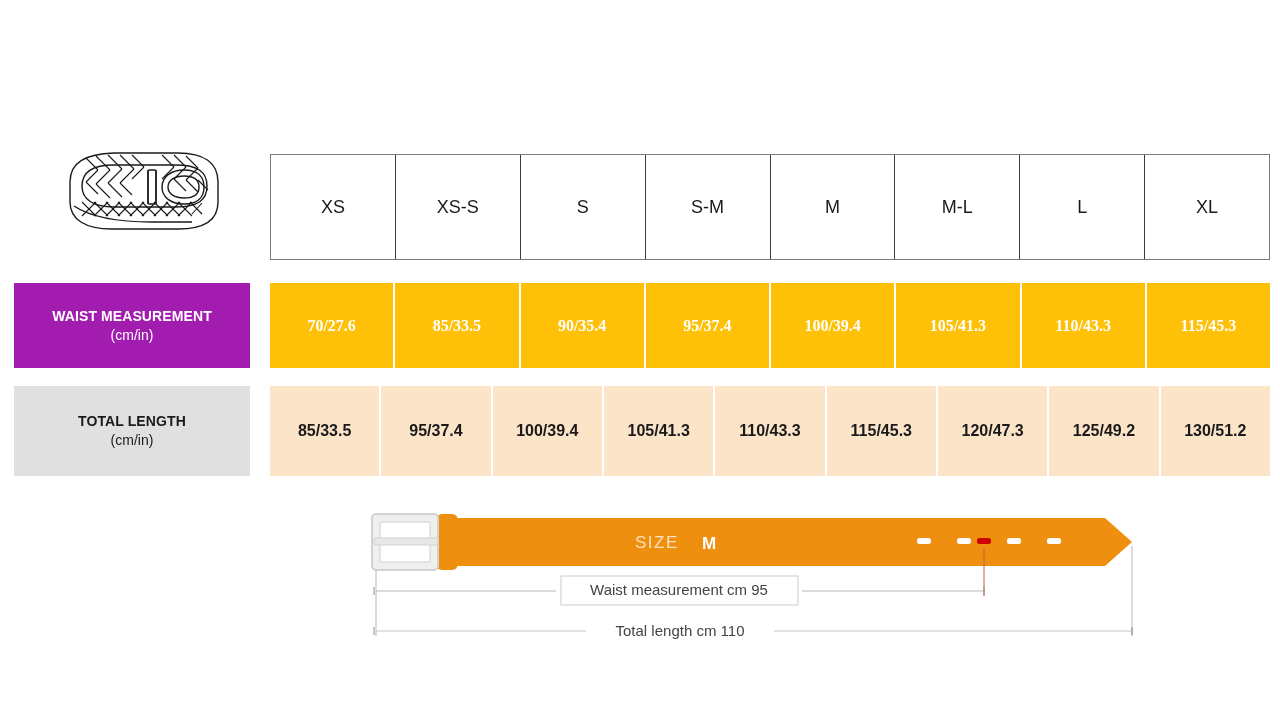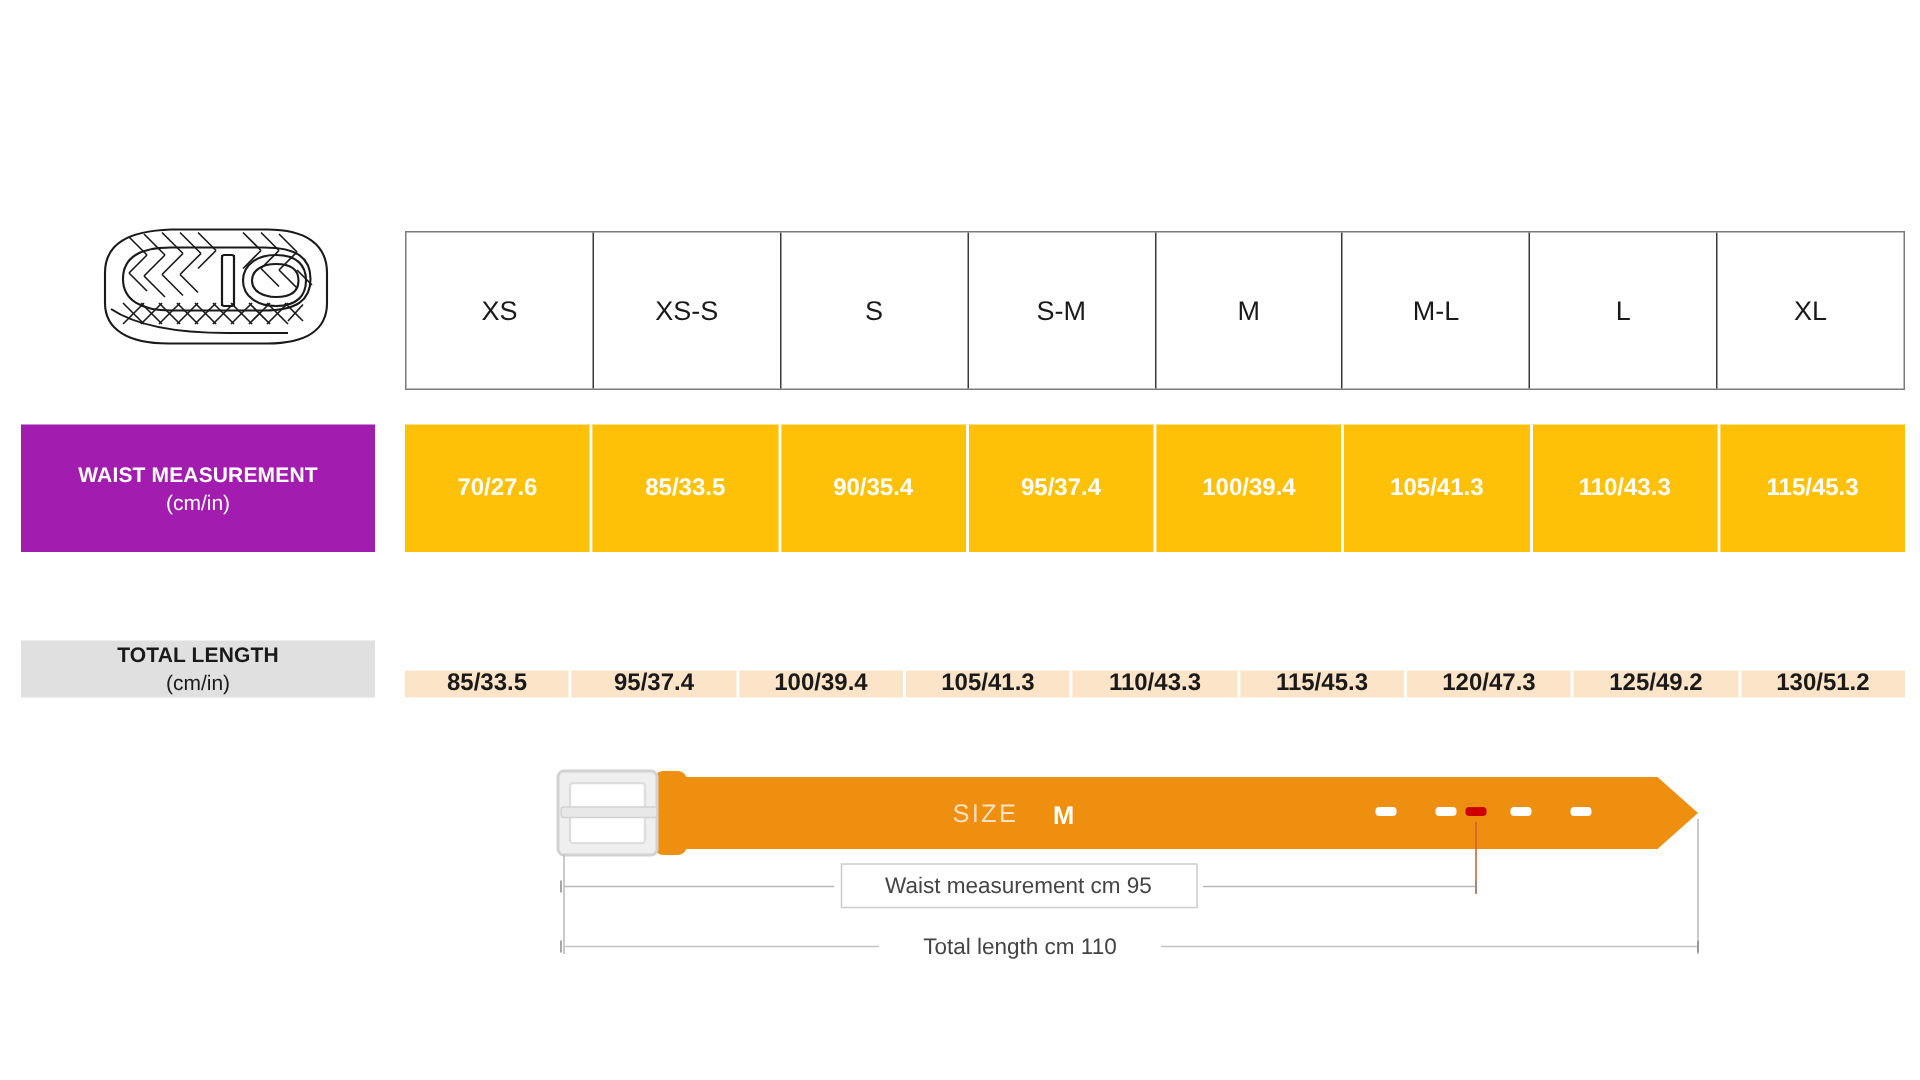--- a/index.html
+++ b/index.html
@@ -52,21 +52,21 @@
   }
 
   
   .measure-row {
     position: absolute;
     left: 14px;
     width: 1256px;
     display: flex;
   }
   #waist-row { top: 283px; height: 85px; }
-  #length-row { top: 375px; height: 90px; align-items: flex-end; }
+  #length-row { top: 386px; height: 90px; }
 
   .row-label {
     width: 236px;
     flex: 0 0 236px;
     display: flex;
     flex-direction: column;
     align-items: center;
     justify-content: center;
     text-align: center;
     line-height: 1.35;
@@ -107,20 +107,21 @@
     font-size: 16px;
     font-weight: bold;
     border-right: 2px solid #ffffff;
     box-sizing: border-box;
   }
   .cells .dcell:last-child { border-right: none; }
 
   #waist-row .cells .dcell {
     background: #ffc107;
     color: #ffffff;
+    font-family: Liberation Serif, serif;
   }
   #length-row .cells .dcell {
     background: #fce4c8;
     color: #1a1a1a;
   }
 
   
   #belt-diagram {
     position: absolute;
     left: 350px;

